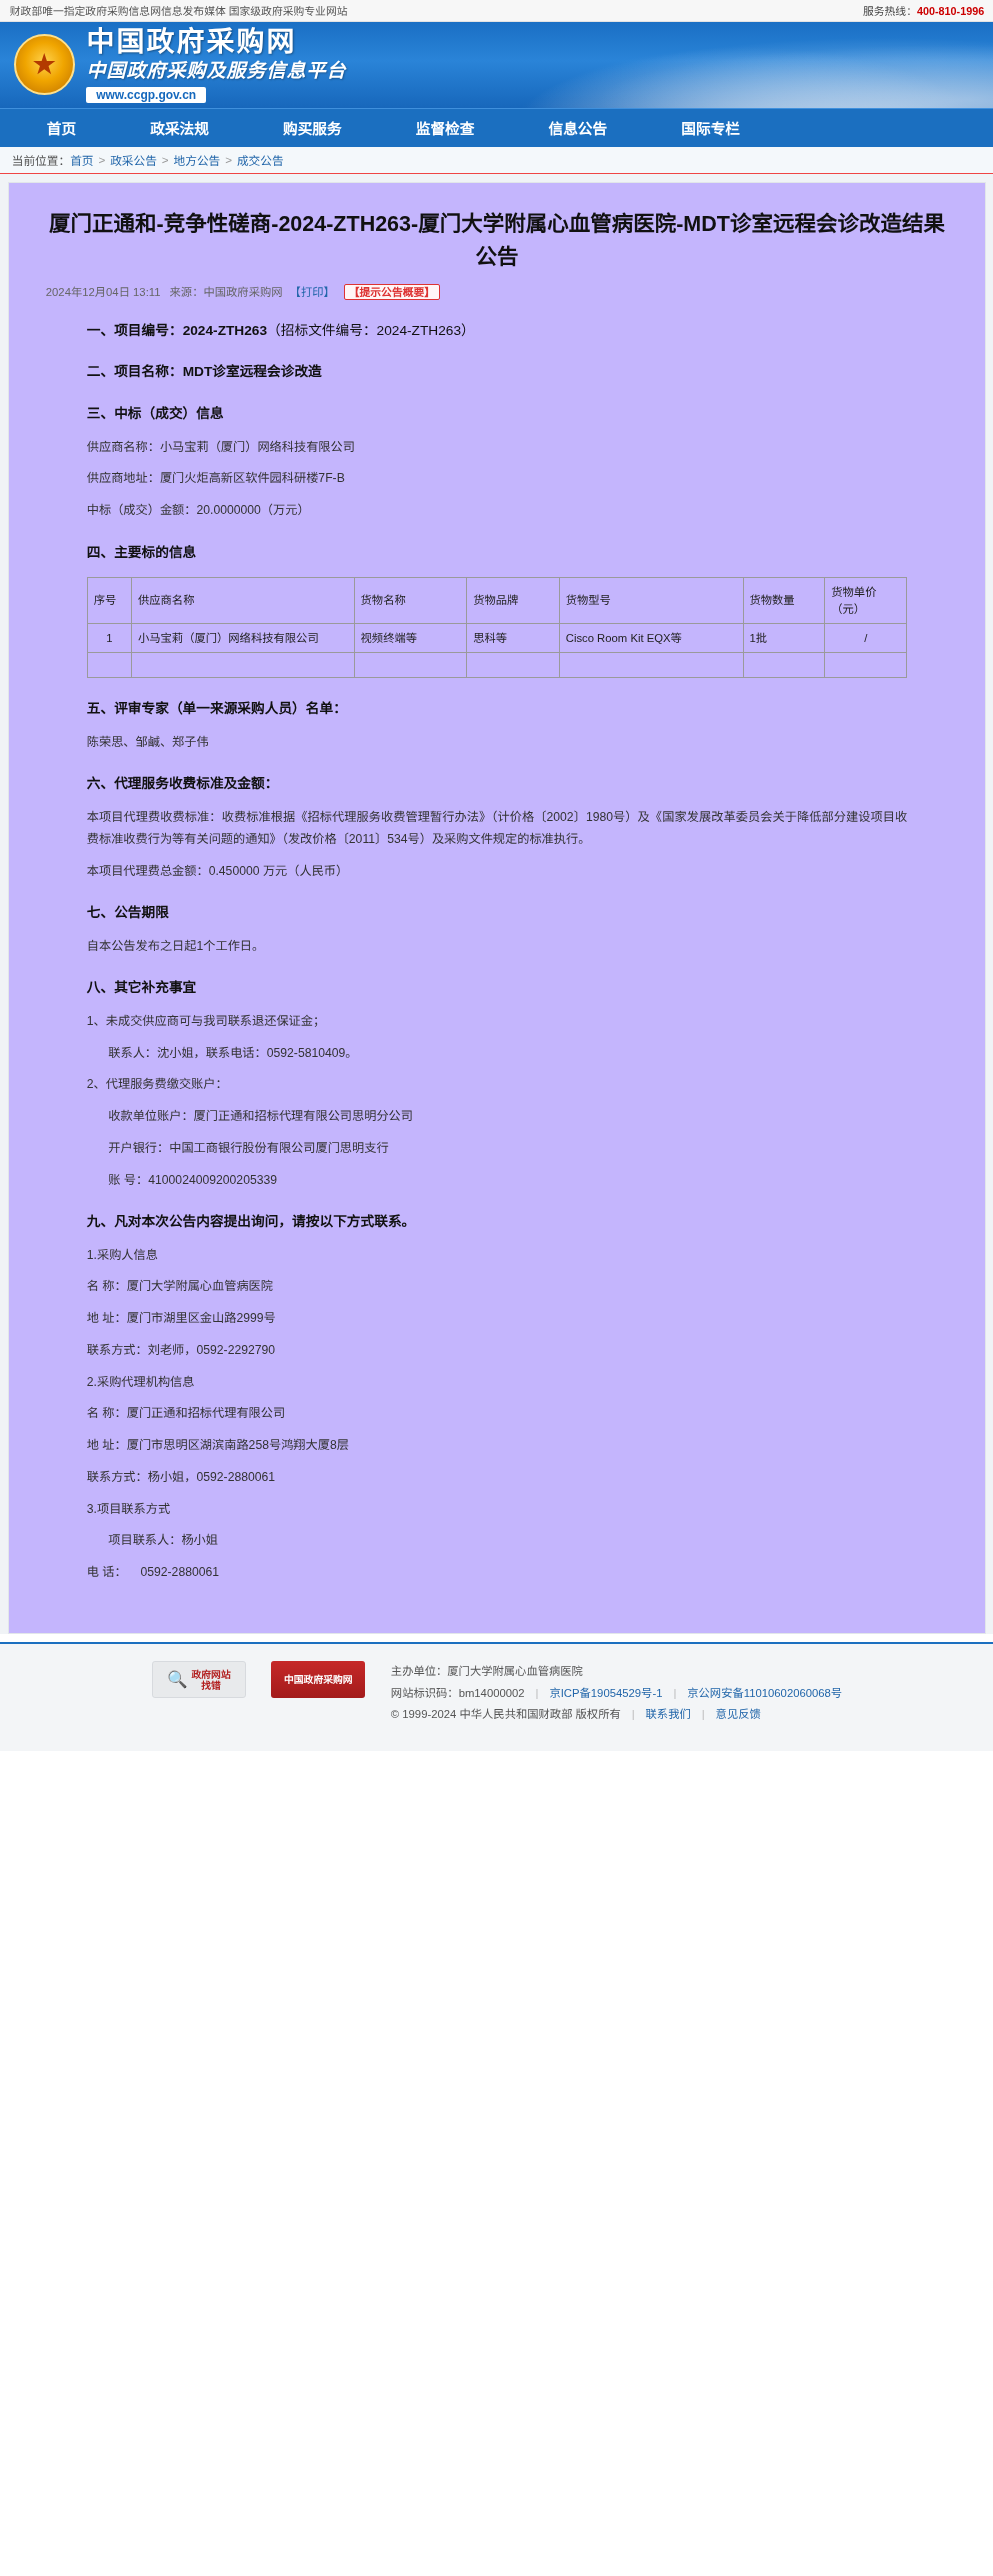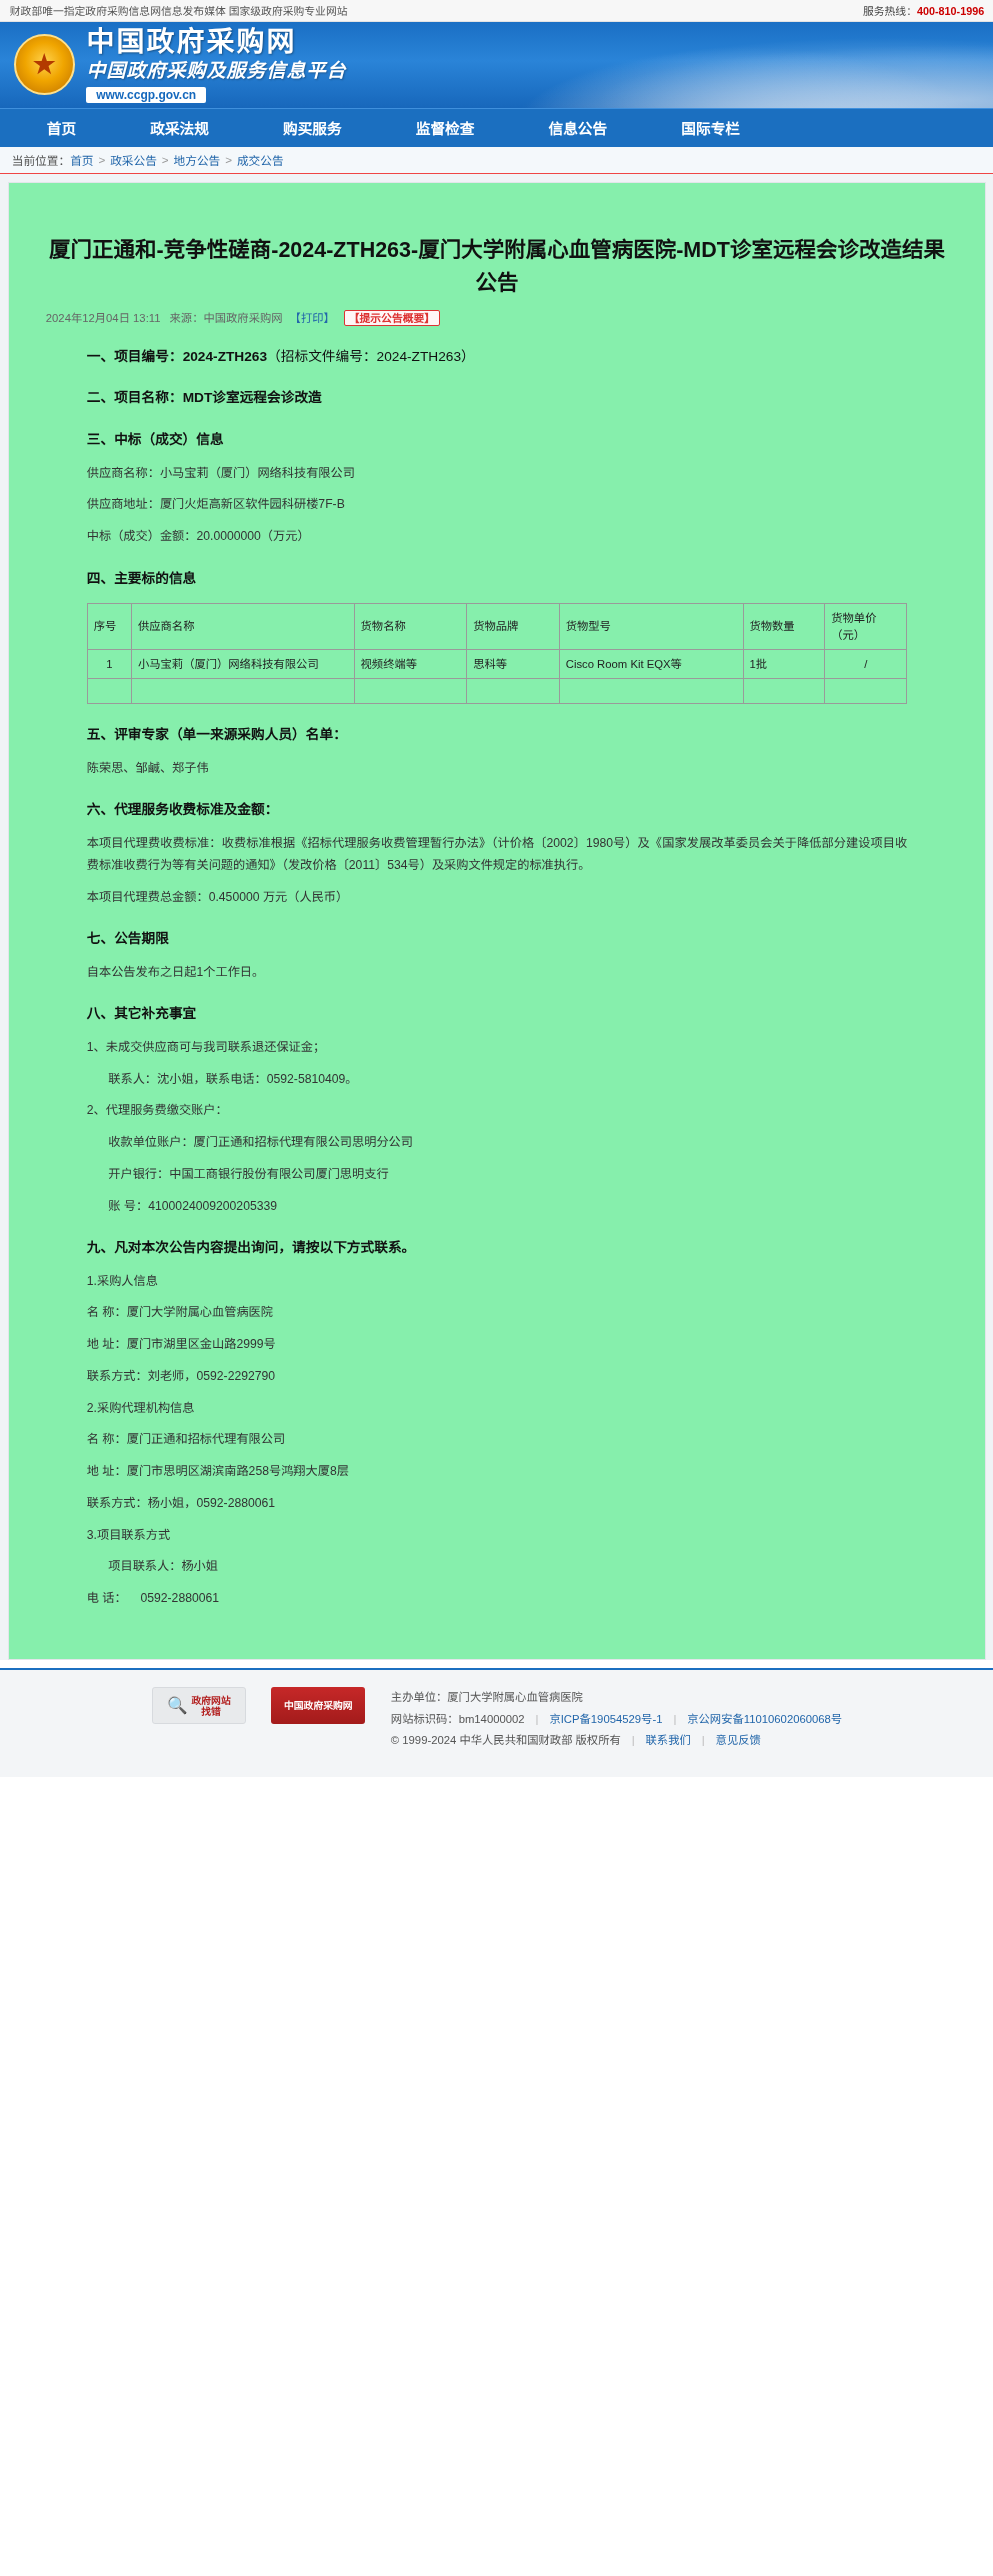--- a/index.html
+++ b/index.html
@@ -128,23 +128,23 @@
   }
   .crumb-wrap a { color: #2266aa; text-decoration: none; }
   .crumb-sep { margin: 0 4.9px; color: #999; }
 
   
   .page {
     background: #f0f3f6;
     padding: 7.8px 7.8px 0 7.8px;
   }
   .card {
-    background: #86efac;
+    background: #c4b5fd;
     border: 1px solid #e2e6ea;
-    padding: 38px 37px 39px 37px;
+    padding: 12px 37px 39px 37px;
     min-height: 1253px;
   }
   .doc-title {
     font-size: 21.5px;
     font-weight: bold;
     color: #111;
     line-height: 1.5;
     text-align: center;
     margin: 13.7px 0 9.8px;
   }

